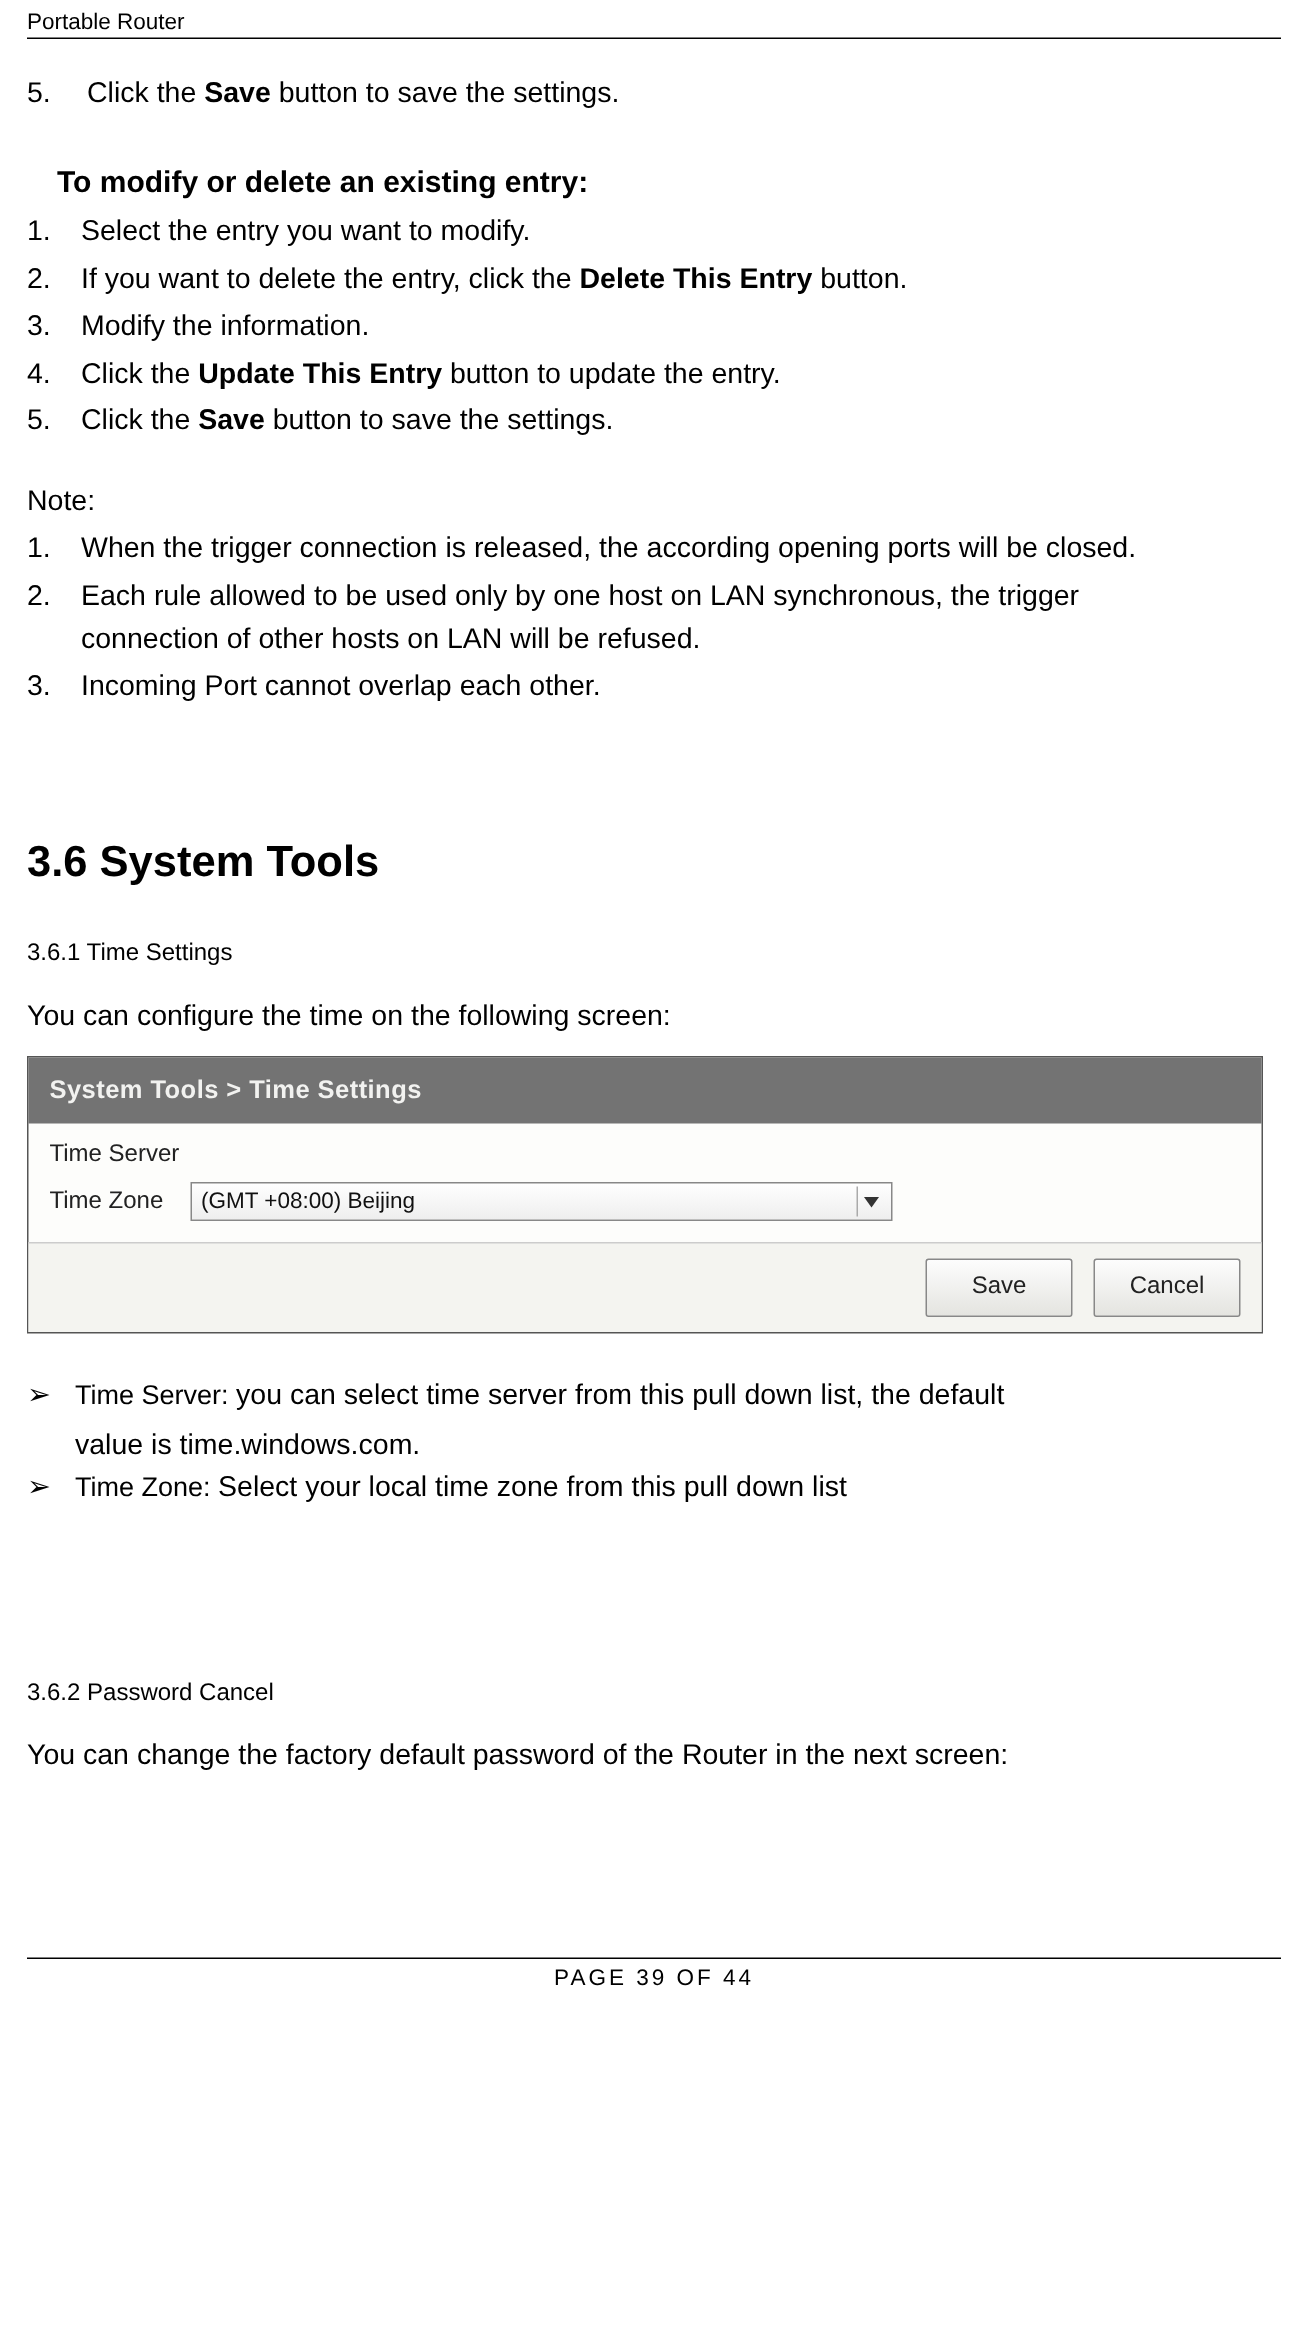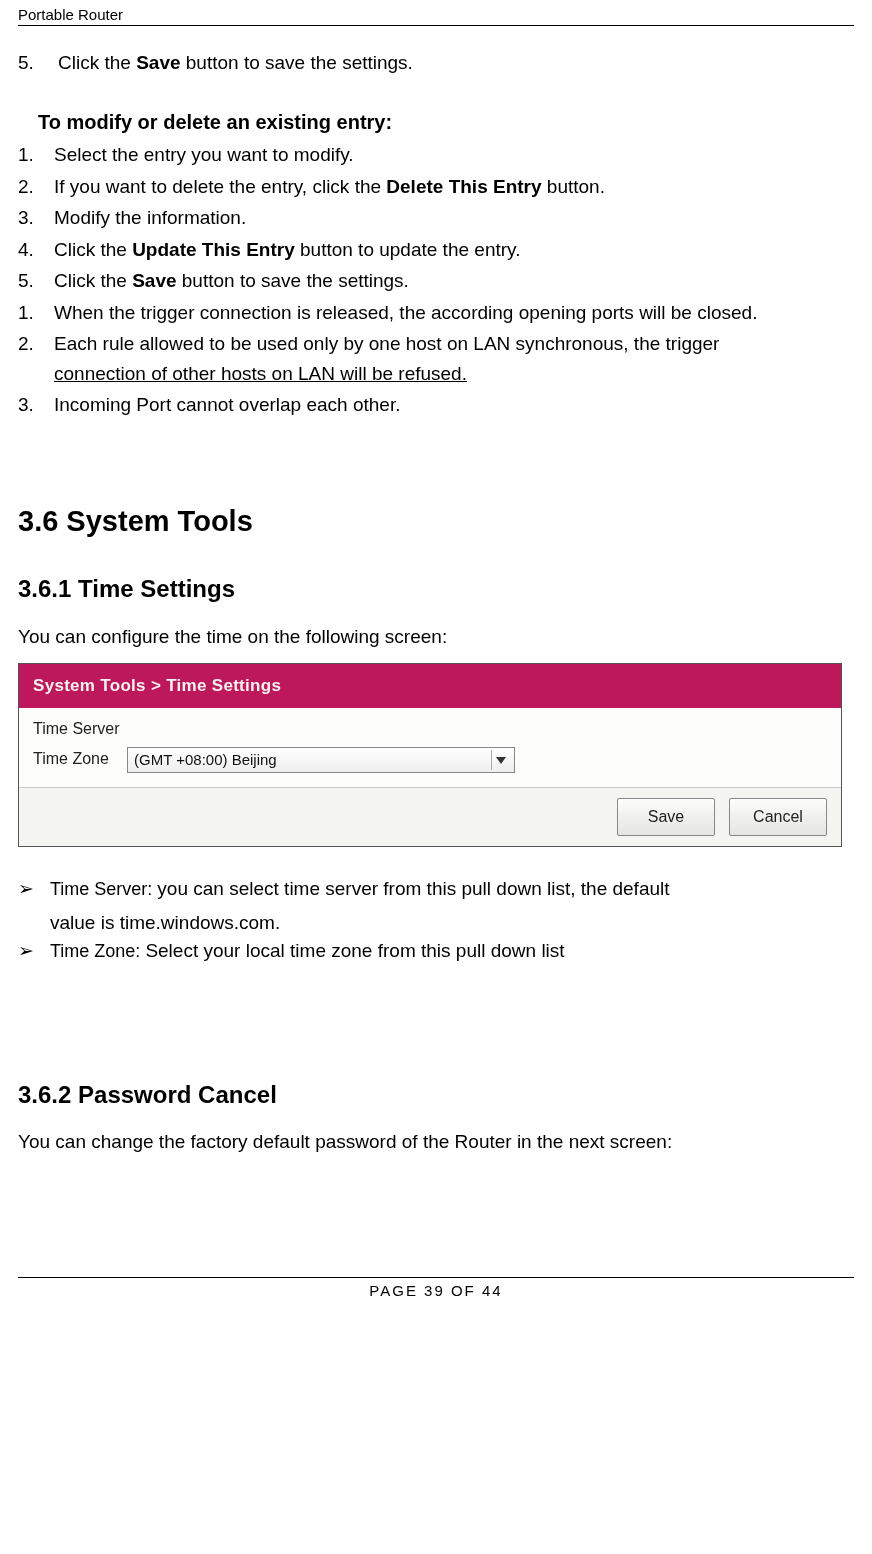--- a/index.html
+++ b/index.html
@@ -56,56 +56,55 @@
   }
   .ol-note-num {
     width: 18px;
     flex: 0 0 auto;
   }
   .ol-note-text {
     flex: 1 1 auto;
   }
   .indent-cont {
     margin-left: 36px;
-    text-decoration: underline;
   }
   .h-sub {
     font-weight: bold;
     font-size: 20px;
     margin-top: 30px;
     margin-left: 20px;
   }
   .h-major {
     font-weight: bold;
     font-size: 29px;
     margin-top: 80px;
   }
   .h-minor {
-    font-weight: bold;
-    font-size: 24px;
+    font-weight: normal;
+    font-size: 16px;
     margin-top: 26px;
   }
   .para {
     margin-top: 14px;
   }
   .bold { font-weight: bold; }
   .note-label {
     margin-top: 24px;
   }
 
   
   .ui-panel {
     margin-top: 12px;
     width: 822px;
     border: 1px solid #555;
     background: #fdfdfb;
     font-family: Arial, sans-serif;
   }
   .ui-titlebar {
-    background: #be185d;
+    background: #737373;
     color: #f2f2f0;
     font-weight: bold;
     font-size: 17px;
     padding: 9px 14px;
     letter-spacing: 0.3px;
   }
   .ui-body {
     padding: 12px 14px 6px 14px;
     font-size: 16px;
     color: #222;
@@ -126,21 +125,21 @@
     height: 26px;
     display: flex;
     align-items: center;
     justify-content: space-between;
     padding: 0 4px 0 6px;
     box-sizing: border-box;
     font-size: 15px;
     color: #111;
   }
   .ui-select.small { width: 210px; }
-  .ui-select.large { width: 388px; }
+  .ui-select.large { width: 468px; }
   .ui-select .arrow {
     width: 18px;
     height: 20px;
     border-left: 1px solid #aaa;
     display: flex;
     align-items: center;
     justify-content: center;
   }
   .ui-select .arrow svg { display:block; }
   .ui-buttonbar {
@@ -234,20 +233,21 @@
         <span>Click the </span><span class="bold">Update This Entry</span><span> button to update the entry.</span>
       </div>
     </div>
     <div class="ol-modify-row">
       <div class="ol-modify-num">5.</div>
       <div class="ol-modify-text">
         <span>Click the </span><span class="bold">Save</span><span> button to save the settings.</span>
       </div>
     </div>
 
+    <div class="note-label">Note:</div>
 
     <div class="ol-note-row">
       <div class="ol-note-num">1.</div>
       <div class="ol-note-text">When the trigger connection is released, the according opening ports will be closed.</div>
     </div>
     <div class="ol-note-row">
       <div class="ol-note-num">2.</div>
       <div class="ol-note-text">Each rule allowed to be used only by one host on LAN synchronous, the trigger</div>
     </div>
     <div class="indent-cont">connection of other hosts on LAN will be refused.</div>

